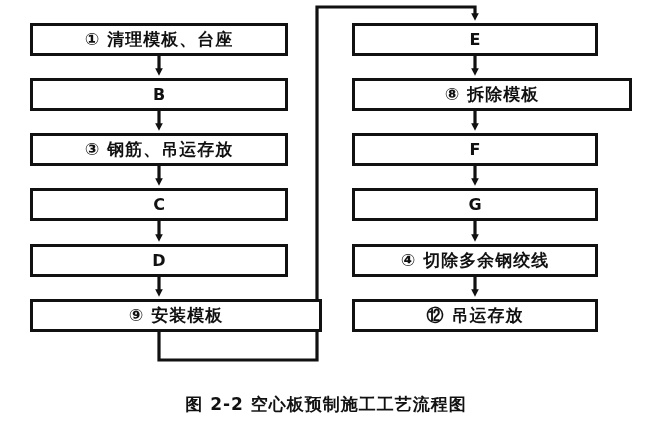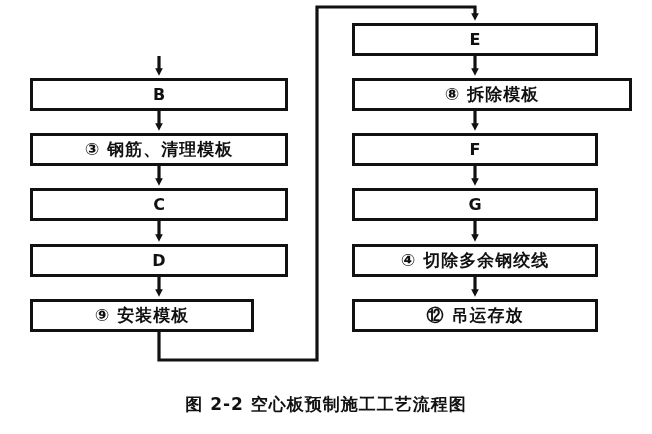--- a/index.html
+++ b/index.html
@@ -98,38 +98,41 @@
       <line x1="475" y1="56" x2="475" y2="72" marker-end="url(#arrowhead)"></line>
       <line x1="475" y1="111" x2="475" y2="127" marker-end="url(#arrowhead)"></line>
       <line x1="475" y1="166" x2="475" y2="182" marker-end="url(#arrowhead)"></line>
       <line x1="475" y1="221" x2="475" y2="238" marker-end="url(#arrowhead)"></line>
       <line x1="475" y1="277" x2="475" y2="293" marker-end="url(#arrowhead)"></line>
 
       <path d="M 159 332 L 159 360 L 317 360 L 317 7 L 475 7 L 475 17" marker-end="url(#arrowhead)"></path>
     </g>
   </svg>
 
+  <div class="node" style="left:30px; top:23px; width:258px; height:33px;">
+    <span class="node-label cn">① 清理模板、台座</span>
+  </div>
 
   <div class="node" style="left:30px; top:78px; width:258px; height:33px;">
     <span class="node-label latin">B</span>
   </div>
 
   <div class="node" style="left:30px; top:133px; width:258px; height:33px;">
-    <span class="node-label cn">③ 钢筋、清理模板</span>
+    <span class="node-label cn">③ 钢筋、吊运存放</span>
   </div>
 
   <div class="node" style="left:30px; top:188px; width:258px; height:33px;">
     <span class="node-label latin">C</span>
   </div>
 
   <div class="node" style="left:30px; top:244px; width:258px; height:33px;">
     <span class="node-label latin">D</span>
   </div>
 
-  <div class="node" style="left:30px; top:299px; width:224px; height:33px;">
+  <div class="node" style="left:30px; top:299px; width:292px; height:33px;">
     <span class="node-label cn">⑨ 安装模板</span>
   </div>
 
   <div class="node" style="left:352px; top:23px; width:246px; height:33px;">
     <span class="node-label latin">E</span>
   </div>
 
   <div class="node" style="left:352px; top:78px; width:280px; height:33px;">
     <span class="node-label cn">⑧ 拆除模板</span>
   </div>

